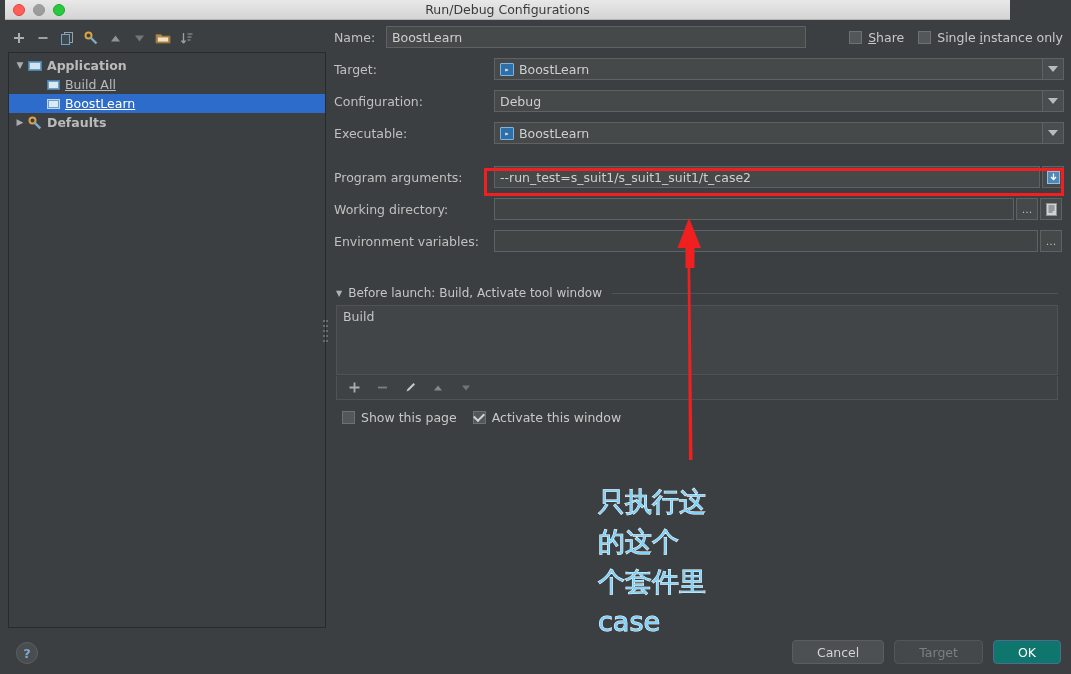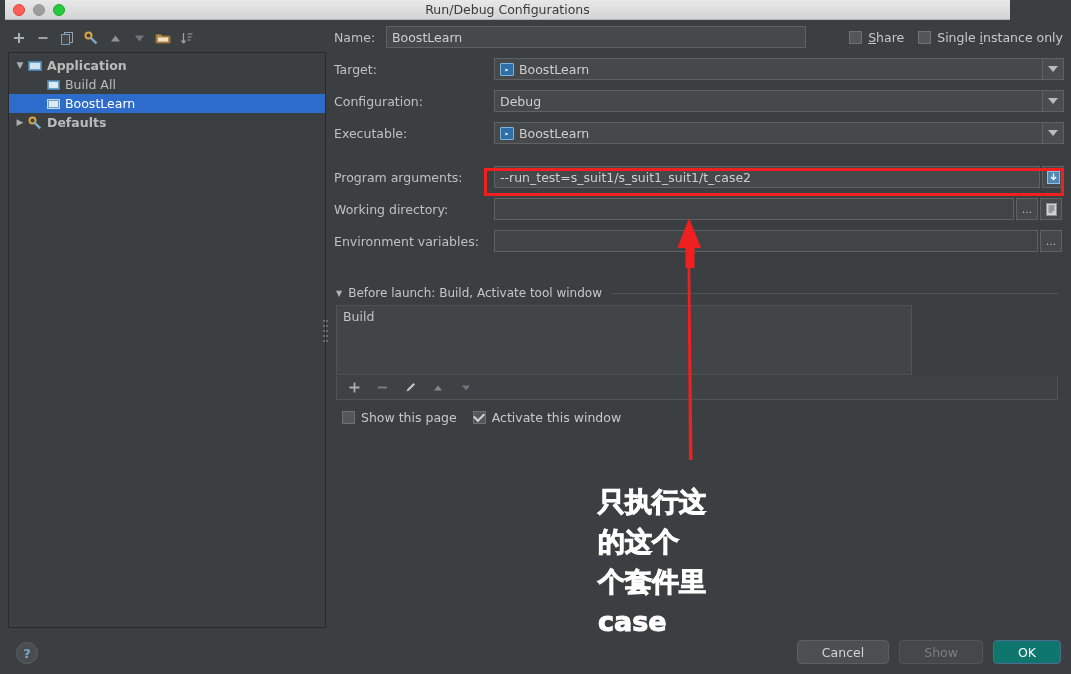--- a/index.html
+++ b/index.html
@@ -54,21 +54,21 @@
     font-size: 12.5px; color: #bbbbbb; padding-left: 4px; white-space: nowrap;
   }
   .tree-row.selected { background: #2d6ccb; color: #ffffff; }
   .tree-arrow {
     width: 14px; display:flex; align-items:center; justify-content:center;
     color: #a9acae; font-size: 9px; line-height: 1;
   }
   .tree-indent { width: 18px; }
   .ic { width: 16px; height: 16px; margin-right: 4px; display:flex; align-items:center; justify-content:center; flex: 0 0 16px;}
   .tree-label { font-weight: bold; }
-  .tree-label.plain { font-weight: normal; }
+  .tree-label.plain { font-weight: normal; text-decoration: underline; }
 
   .splitter-grip {
     position: absolute; left: 323px; top: 318px; width: 6px; height: 26px;
   }
   .splitter-grip i {
     position:absolute; width:2px; height:2px; background:#6a6d6f; display:block;
   }
 
   
   .form { position: absolute; left: 334px; top: 26px; width: 730px; }
@@ -117,21 +117,21 @@
   
   .bl-header {
     position:absolute; left: 336px; top: 286px; width: 722px;
     display: flex; align-items: center; gap: 6px;
   }
   .bl-header .tri { color: #b0b3b5; font-size: 8px; }
   .bl-header .txt { font-size: 12px; color: #c6c6c6; white-space: nowrap; }
   .bl-header .line { flex: 1; height: 1px; background: #505456; margin-left: 4px; }
 
   .bl-list {
-    position:absolute; left: 336px; top: 305px; width: 576px; height: 70px;
+    position:absolute; left: 336px; top: 305px; width: 722px; height: 70px;
     background: #414548; border: 1px solid #4f5355;
     font-size: 12.5px; color: #c3c3c3; padding: 3px 6px;
   }
   .bl-toolbar {
     position:absolute; left: 336px; top: 376px; width: 722px; height: 24px;
     background: #3e4244; border: 1px solid #4f5355; border-top: none;
     display:flex; align-items:center; gap: 6px; padding-left: 6px;
   }
   .bl-toolbar .tb-btn { color: #93979a; }
   .bl-checks {
@@ -159,21 +159,21 @@
 
   
   .red-box {
     position: absolute; left: 484px; top: 168px; width: 580px; height: 28px;
     border: 3px solid #f02020; pointer-events: none;
   }
   .red-arrow { position: absolute; left: 670px; top: 212px; width: 40px; height: 248px; }
   .anno-text {
     position: absolute; left: 598px; top: 482px; width: 170px;
     font-family: "DejaVu Sans", sans-serif;
-    font-size: 27px; font-weight: bold; line-height: 40px; color: #ffffff;
+    font-size: 27px; font-weight: normal; line-height: 40px; color: #7dd3fc;
     -webkit-text-stroke: 1px #ffffff;
     paint-order: stroke fill;
   }
   .anno-text div { white-space: nowrap; }
 </style>
 </head>
 <body>
 
 <div id="app">
 
@@ -440,21 +440,21 @@
     </label>
     <label class="chk">
       <span class="box checked"></span>
       <span>Activate this window</span>
     </label>
   </div>
 
   <div class="help-btn">?</div>
   <div class="bottom-bar">
     <div class="btn">Cancel</div>
-    <div class="btn disabled">Show</div>
+    <div class="btn disabled">Target</div>
     <div class="btn primary">OK</div>
   </div>
 
   <div class="red-box"></div>
   <svg class="red-arrow" viewBox="0 0 40 248">
     <path d="M19 248 L17.5 40 L20 40 L22.5 248 Z" fill="#f02020"></path>
     <path d="M19 6 L31 36 L7.5 36 Z" fill="#f02020"></path>
     <rect x="15.5" y="30" width="9" height="26" fill="#f02020"></rect>
   </svg>
   <div class="anno-text">

